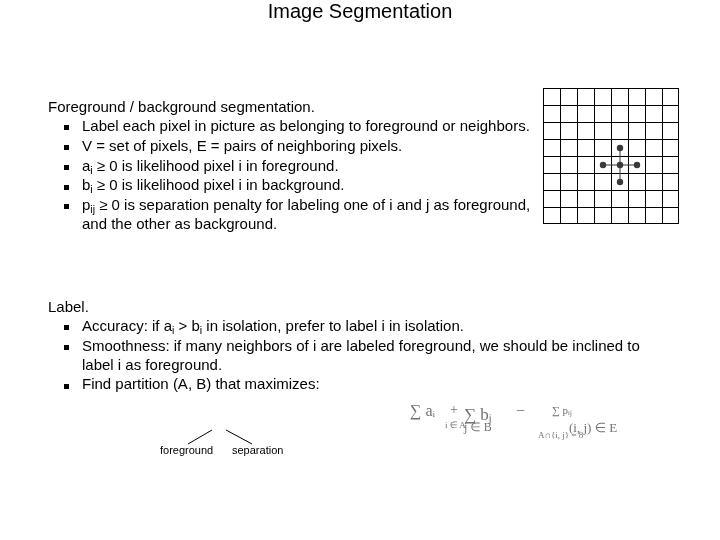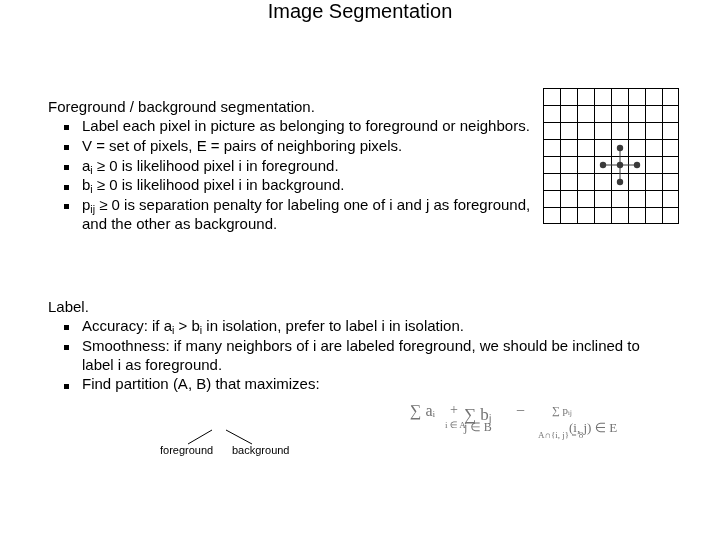--- a/index.html
+++ b/index.html
@@ -155,21 +155,21 @@
       <li>Find partition (A, B) that maximizes:</li>
     </ul>
   </div>
 
   <div class="annot">
     <svg width="160" height="18">
       <line x1="28" y1="16" x2="52" y2="2" stroke="#000" stroke-width="1"></line>
       <line x1="92" y1="16" x2="66" y2="2" stroke="#000" stroke-width="1"></line>
     </svg>
     <span class="fg">foreground</span>
-    <span class="bg">background</span>
+    <span class="bg">separation</span>
   </div>
 
   <div class="formula">
     <span class="part" style="left:0;top:6px;font-size:16px;">∑ aᵢ</span>
     <span class="part" style="left:0;top:24px;font-size:9px;margin-left:35px;">i ∈ A</span>
     <span class="part" style="left:40px;top:6px;">+</span>
     <span class="part" style="left:54px;top:6px;font-size:17px;">∑ bⱼ</span>
     <span class="part" style="left:54px;top:24px;font-size:12px;">j ∈ B</span>
     <span class="part" style="left:106px;top:6px;font-size:16px;">−</span>
     <span class="part" style="left:142px;top:6px;font-size:11px;">∑ pᵢⱼ</span>

